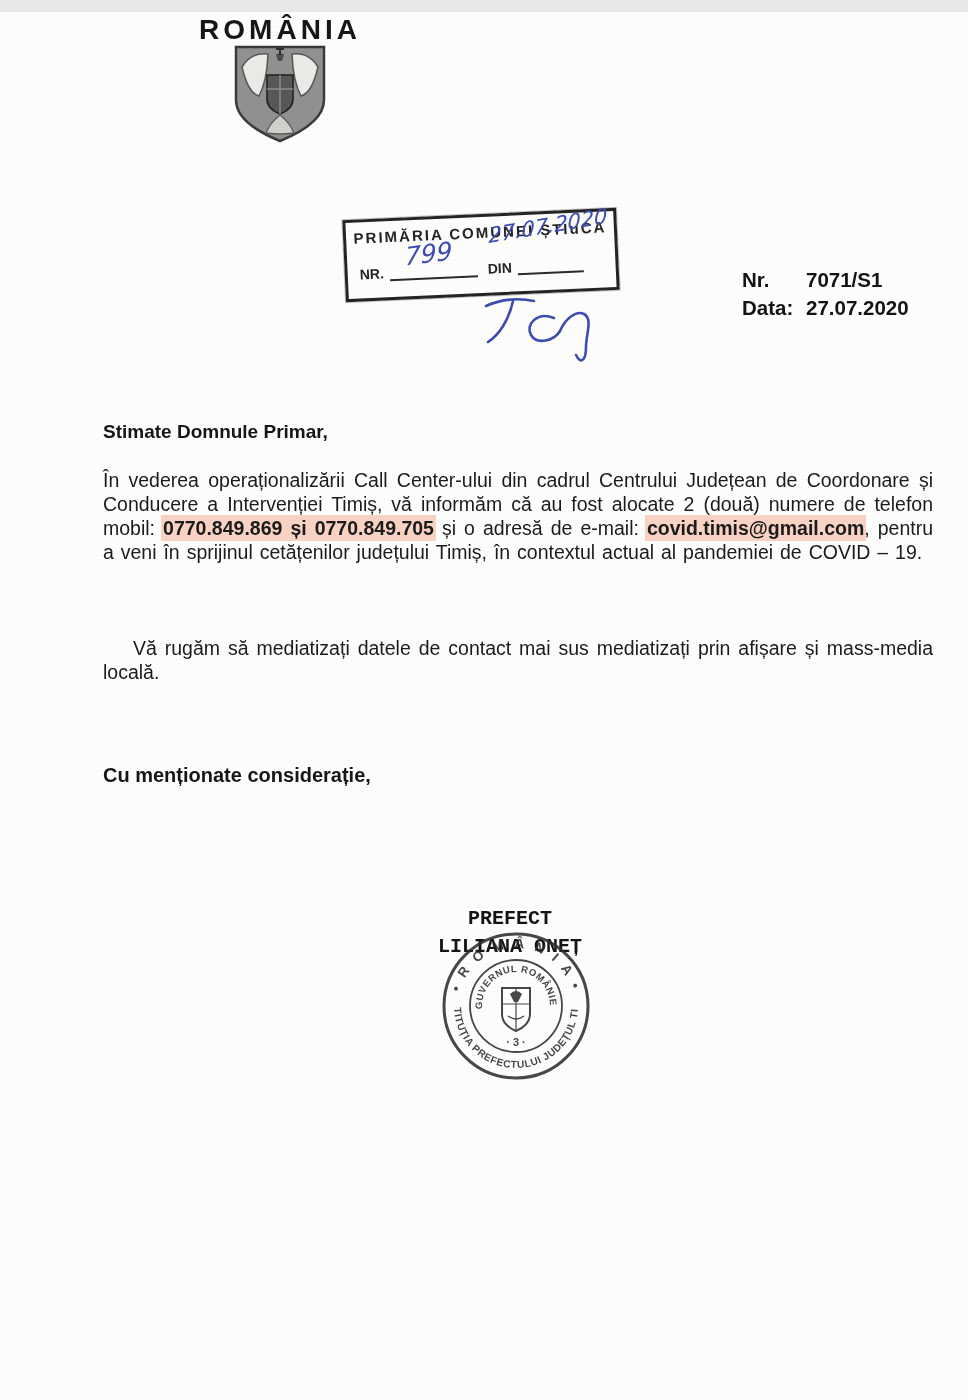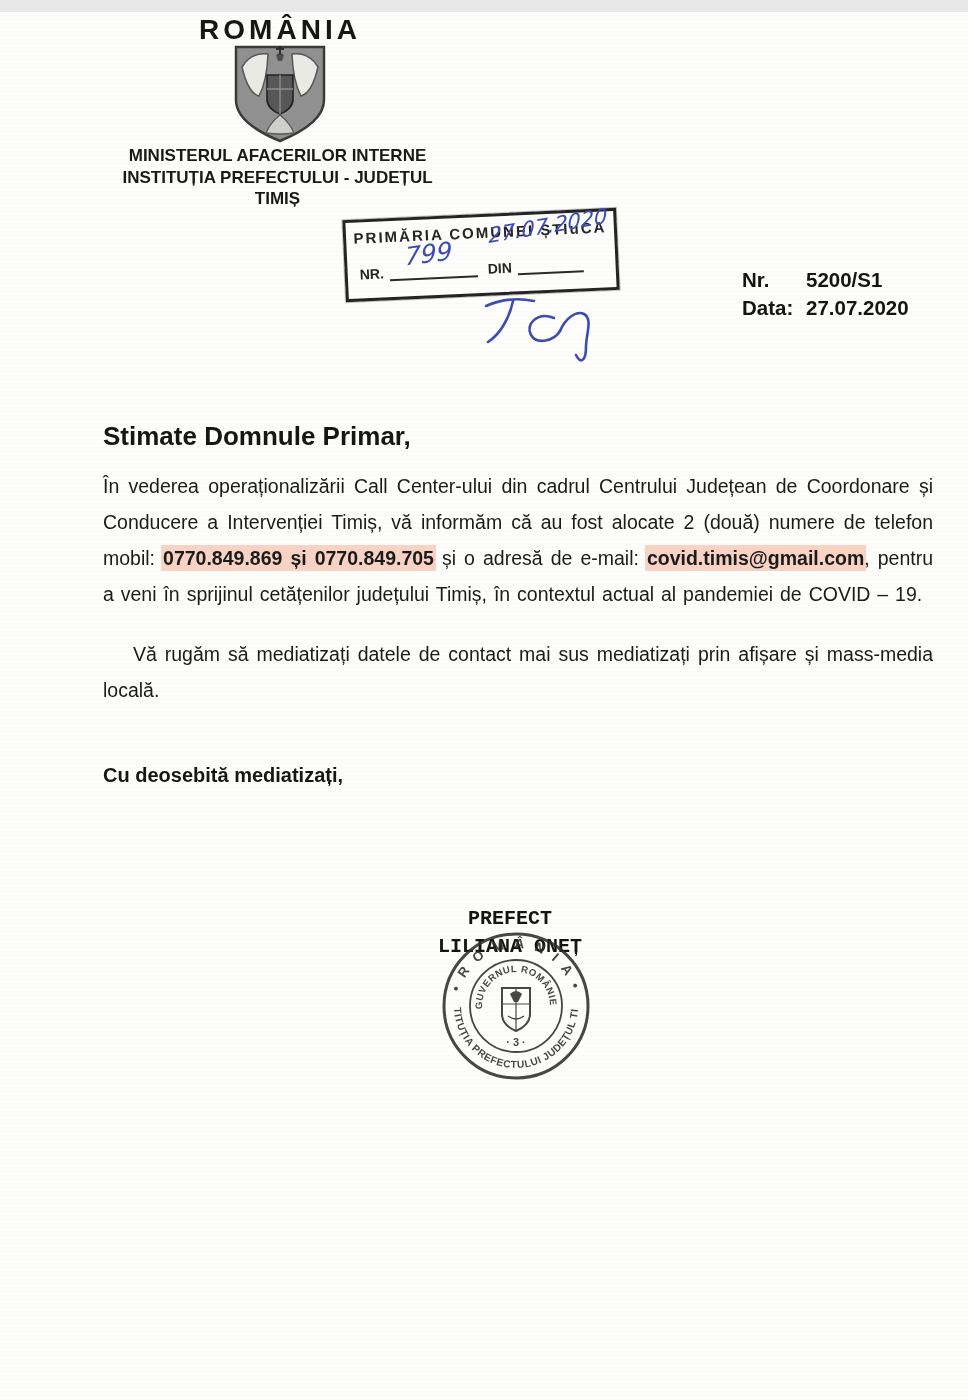--- a/index.html
+++ b/index.html
@@ -82,25 +82,25 @@
   }
   .ref-row{display:flex;}
   .ref-label{width:64px;}
 
   .addressee{
     left:103px;top:358px;
     font-size:20px;font-weight:bold;color:#161616;
   }
   .salutation{
     left:103px;top:409px;
-    font-size:26px;font-weight:bold;color:#161616;
+    font-size:19px;font-weight:bold;color:#161616;
   }
   .para{
     left:103px;width:830px;
-    font-size:19.5px;line-height:36px;
+    font-size:19.5px;line-height:24px;
     text-align:justify;color:#1b1b1b;
     word-spacing:1.5px;
   }
   .p1{top:456px;}
   .p2{top:624px;text-indent:30px;}
   .hl{
     background:#f8d2c3;
     box-shadow:0 0 0 2px #f8d2c3;
   }
   .b{font-weight:bold;}
@@ -136,25 +136,20 @@
     <path d="M9,4 h88 v53 q0,23 -44,41 q-44,-18 -44,-41 Z" fill="#909090" stroke="#3a3a3a" stroke-width="2.5"></path>
     <path d="M15,24 q9,-15 26,-13 q-1,27 -9,42 q-11,-3 -17,-29 Z" fill="#e9e9e6" stroke="#565656" stroke-width="1.5"></path>
     <path d="M91,24 q-9,-15 -26,-13 q1,27 9,42 q11,-3 17,-29 Z" fill="#e9e9e6" stroke="#565656" stroke-width="1.5"></path>
     <path d="M49,12 q4,-4 8,0 l-2,6 h-4 Z" fill="#4d4d4d"></path>
     <path d="M53,3 v9 M49,6 h8" stroke="#2e2e2e" stroke-width="2" fill="none"></path>
     <path d="M40,32 h26 v24 q0,10 -13,15 q-13,-5 -13,-15 Z" fill="#575757" stroke="#222" stroke-width="1.6"></path>
     <path d="M53,32 v39 M40,46 h26" stroke="#8d8d8d" stroke-width="1.4" fill="none"></path>
     <path d="M53,72 q-10,8 -14,18 q14,2 28,0 q-4,-10 -14,-18 Z" fill="#cfcfcc" stroke="#5a5a5a" stroke-width="1.3"></path>
   </svg>
 
-  <div class="abs ministry">
-    <div>MINISTERUL AFACERILOR INTERNE</div>
-    <div>INSTITUȚIA PREFECTULUI - JUDEȚUL</div>
-    <div>TIMIȘ</div>
-  </div>
 
   <div class="abs reg-stamp">
     <div class="reg-line1">PRIMĂRIA COMUNEI ȘTIuCA</div>
     <div class="reg-row">
       <span class="reg-label">NR.</span><span class="blank-line blank-nr"></span><span class="reg-label">DIN</span><span class="blank-line blank-din"></span>
     </div>
     <div class="pen pen-nr">799</div>
     <div class="pen pen-date">27.07.2020</div>
   </div>
 
@@ -163,35 +158,35 @@
       <path d="M18,16 C 38,7 56,9 66,11"></path>
       <path d="M45,11 C 41,30 31,45 20,52"></path>
       <path d="M86,28 C 69,21 57,35 63,45 C 69,55 86,51 92,41"></path>
       <path d="M92,41 C 97,29 108,20 116,24 C 125,29 118,44 118,57 C 118,70 113,75 108,65"></path>
     </g>
   </svg>
 
   <div class="abs ref">
     <div class="ref-row">
       <span class="ref-label">Nr.</span>
-      <span>5200/S1</span>
+      <span>7071/S1</span>
     </div>
     <div class="ref-row">
       <span class="ref-label">Data:</span>
       <span>27.07.2020</span>
     </div>
   </div>
 
   <div class="abs salutation">Stimate Domnule Primar,</div>
 
   <div class="abs para p1"><span>În vederea operaționalizării Call Center-ului din cadrul Centrului Județean de Coordonare și Conducere a Intervenției Timiș, vă informăm că au fost alocate 2 (două) numere de telefon mobil: </span><span class="b hl">0770.849.869 și 0770.849.705</span><span> și o adresă de e-mail: </span><span class="b hl">covid.timis@gmail.com</span><span>, pentru a veni în sprijinul cetățenilor județului Timiș, în contextul actual al pandemiei de COVID – 19.</span></div>
 
   <div class="abs para p2">Vă rugăm să mediatizați datele de contact mai sus mediatizați prin afișare și mass-media locală.</div>
 
-  <div class="abs closing">Cu deosebită mediatizați,</div>
+  <div class="abs closing">Cu menționate considerație,</div>
 
   <div class="abs sign-block">
     <div>PREFECT</div>
     <div>LILIANA ONEȚ</div>
   </div>
 
   <svg class="abs round-stamp-svg" width="152" height="152" viewBox="0 0 152 152">
     <defs>
       <path id="arcTopOuter" d="M 18,76 A 58,58 0 0 1 134,76"></path>
       <path id="arcBottomOuter" d="M 14,76 A 62,62 0 0 0 138,76"></path>

